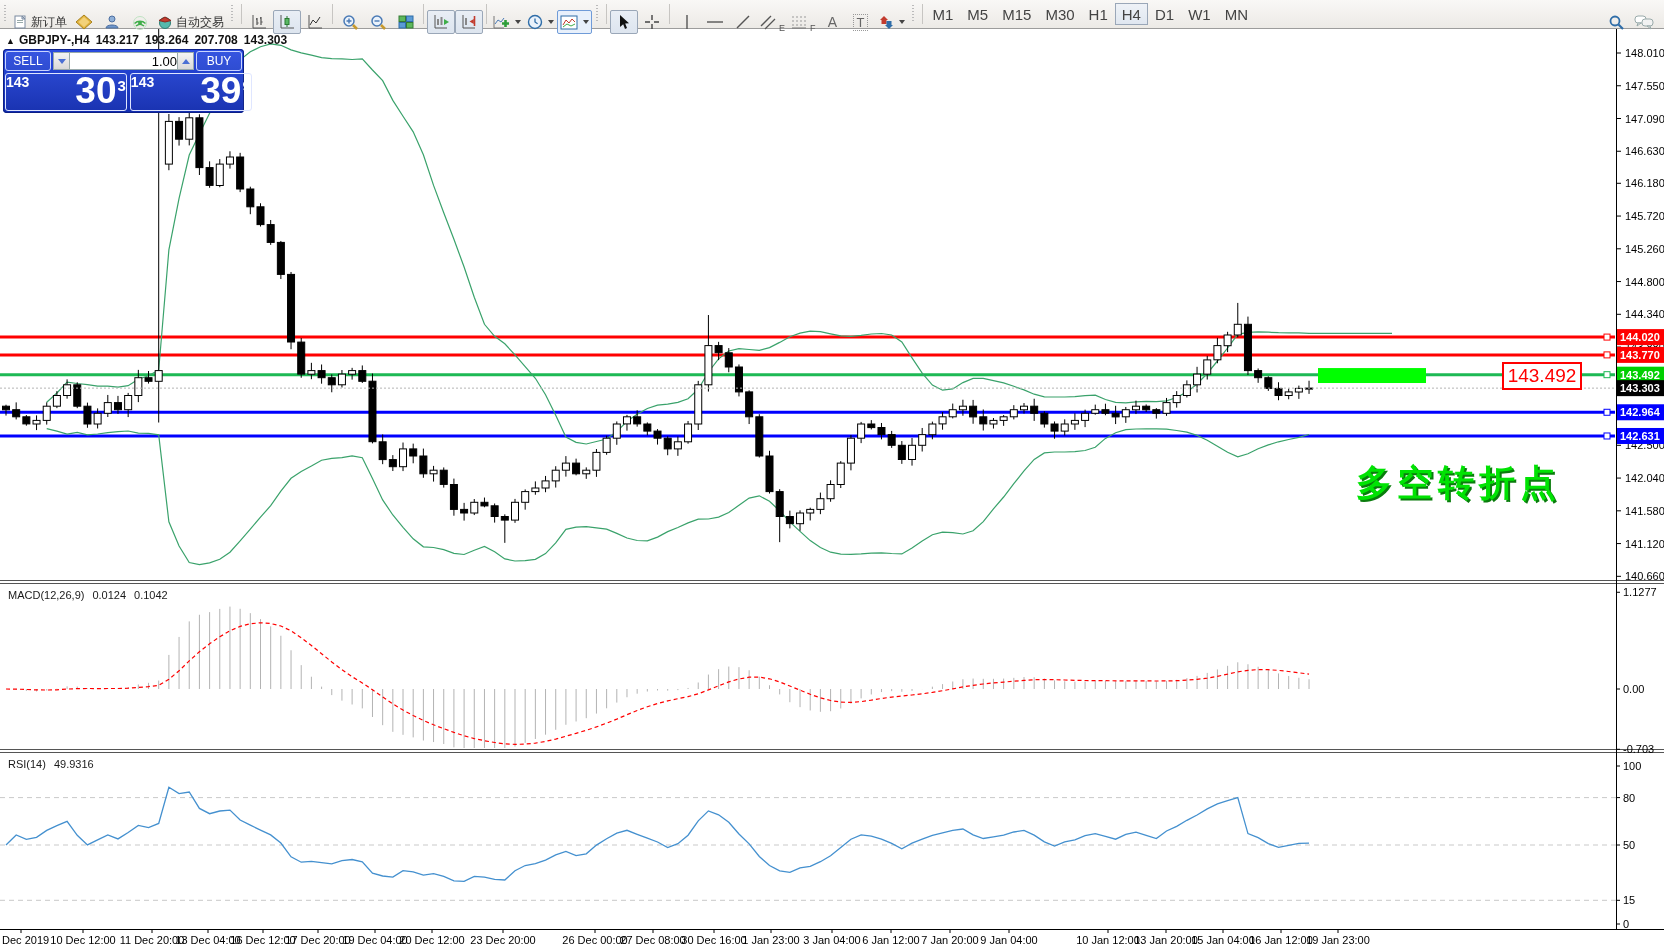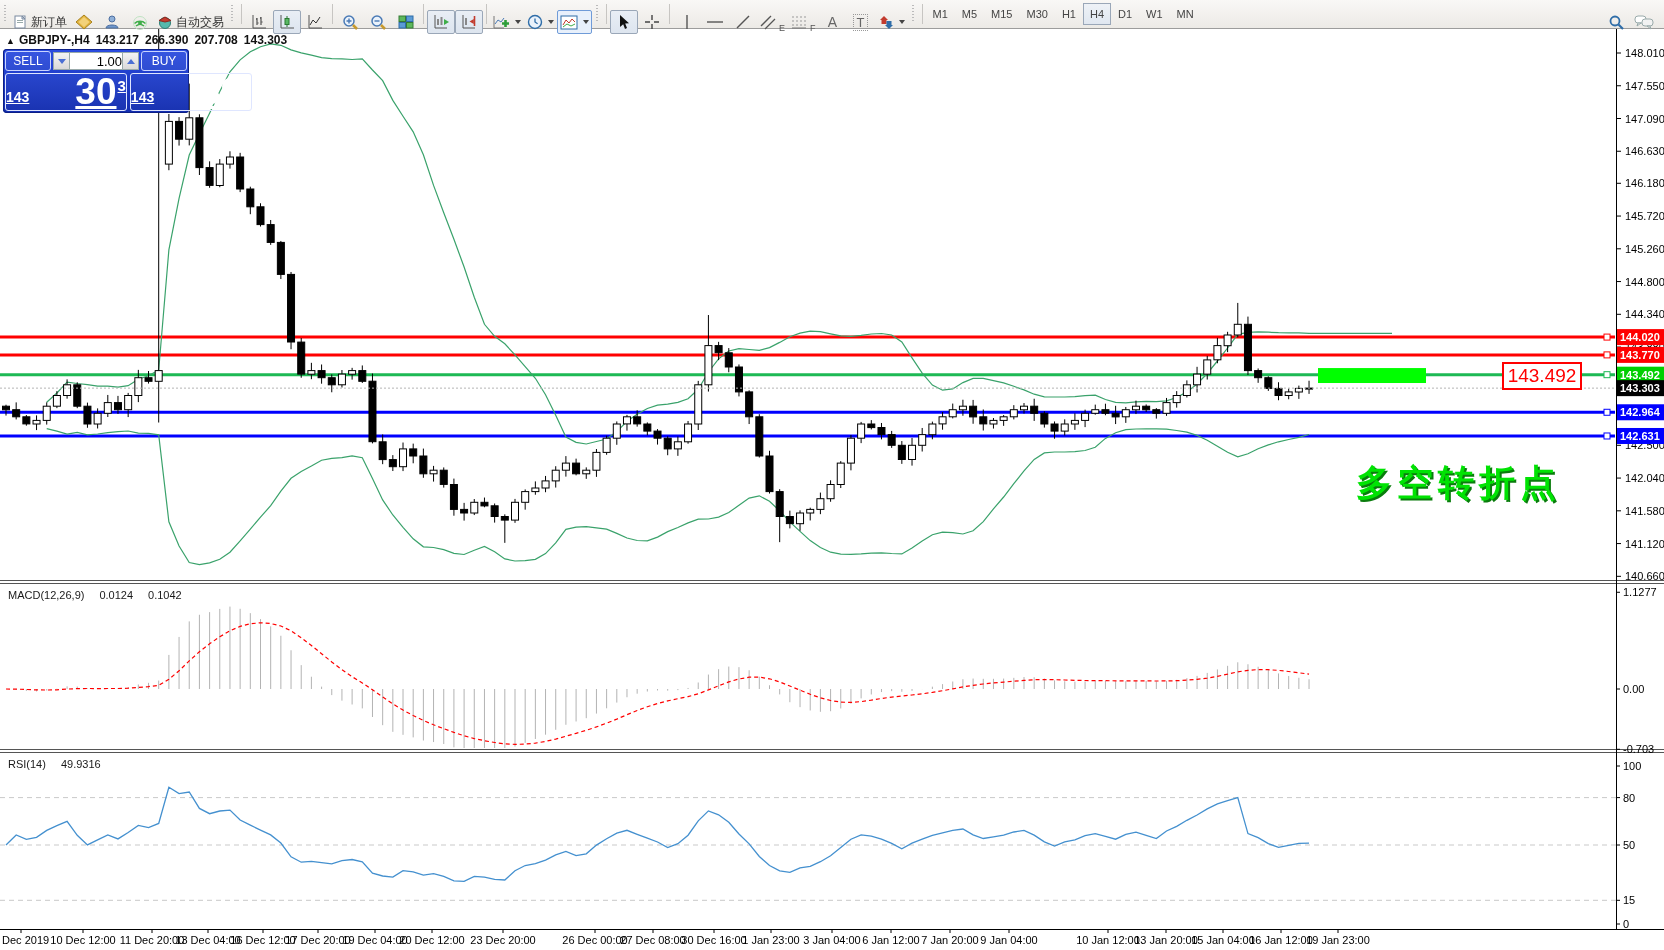--- a/index.html
+++ b/index.html
@@ -12,50 +12,50 @@
     background:repeating-linear-gradient(#bbb 0 1px,transparent 1px 3px);
     background-size:2px 100%;background-repeat:repeat-y;background-position:1px 0;}
   .sep{width:1px;height:20px;background:#c7c5c2;margin:0 3px;}
   .tbtn{height:22px;min-width:22px;padding:0 2px;display:flex;align-items:center;justify-content:center;
     border:1px solid transparent;border-radius:2px;gap:3px;cursor:default;margin-top:16px;}
   .tbtn.active{border:1px solid #9aa7b8;background:linear-gradient(#e9eef5,#dde5ef);}
   .tbtn.hl{border:1px solid #6f9bd8;background:#e8f0fb;}
   .tbtn .lbl{white-space:nowrap;}
   .dd{width:0;height:0;border-left:3px solid transparent;border-right:3px solid transparent;
     border-top:4px solid #444;margin-left:2px;}
-  .tfbtn{height:20px;padding:0 6px;display:flex;align-items:center;border:1px solid transparent;font-size:11px;color:#444;}
+  .tfbtn{height:20px;padding:0 6px;display:flex;align-items:center;border:1px solid transparent;font-size:15px;color:#444;}
   .tfbtn.active{border:1px solid #9aa7b8;background:linear-gradient(#eef2f7,#e0e7f0);}
   .spacer{flex:1;}
   .glyph{font-size:12px;color:#555;}
   
   #chart-svg{position:absolute;left:0;top:0;z-index:1;}
   svg text{font-family:"Liberation Sans","DejaVu Sans",sans-serif;}
   
   .symbol-line{position:absolute;left:6px;top:33px;z-index:10;font-size:12px;font-weight:bold;color:#111;}
   .symbol-line span{margin-right:6px;}
   .symbol-line .caret{font-size:9px;margin-right:4px;}
-  .quote-panel{position:absolute;left:3px;top:49px;width:186px;height:64px;z-index:10;border-radius:4px;
+  .quote-panel{position:absolute;left:3px;top:49px;width:241px;height:64px;z-index:10;border-radius:4px;
     background:linear-gradient(#2b4ce0,#122cae);box-shadow:0 0 0 1px #0c1f86 inset;padding:2px;box-sizing:border-box;}
   .qp-top{display:flex;align-items:center;height:20px;gap:2px;}
   .qp-btn{height:18px;flex:0 0 44px;display:flex;align-items:center;justify-content:center;color:#fff;
     font-size:12px;border:1px solid #c9d4ff;border-radius:3px;background:rgba(255,255,255,.06);}
   .qp-spin{flex:1;display:flex;height:18px;}
   .spin-btn{width:15px;background:linear-gradient(#f4f4f4,#d9d9d9);border:1px solid #9aa;display:flex;align-items:center;justify-content:center;}
   .tri-up{width:0;height:0;border-left:4px solid transparent;border-right:4px solid transparent;border-bottom:5px solid #4a6fd4;}
   .tri-dn{width:0;height:0;border-left:4px solid transparent;border-right:4px solid transparent;border-top:5px solid #4a6fd4;}
   .lot-field{flex:1;background:#fff;border-top:1px solid #9aa;border-bottom:1px solid #9aa;color:#000;
     font-size:13px;display:flex;align-items:center;justify-content:flex-end;padding-right:0;}
   .qp-bottom{display:flex;height:38px;margin-top:2px;gap:3px;}
-  .qp-big{flex:1;border:1px solid #dfe6ff;border-radius:3px;display:flex;align-items:flex-end;justify-content:center;
-    color:#fff;padding-bottom:1px;background:rgba(255,255,255,.03);text-decoration:underline;}
+  .qp-big{flex:1;border:1px solid #dfe6ff;border-radius:3px;display:flex;justify-content:center;
+    color:#fff;padding-bottom:1px;background:rgba(255,255,255,.03);}
   .qp-big .pref{font-size:14px;font-weight:bold;margin:0 2px 4px 0;}
   .qp-big .big{font-size:37px;font-weight:600;line-height:34px;margin-left:44px;}
   .qp-big .sup{font-size:15px;font-weight:600;margin:1px 0 0 1px;align-self:flex-start;padding-top:2px;}
   .pane-label{position:absolute;z-index:10;font-size:11px;color:#1a1a1a;}
-  .pane-label span{margin-right:15px;}
+  .pane-label span{margin-right:8px;}
   .price-tag{position:absolute;left:1502px;top:362px;width:76px;height:24px;z-index:10;background:#fff;
     border:2px solid #ff0000;color:#ff0000;font-size:19px;display:flex;align-items:center;justify-content:center;}
   .cn-note{position:absolute;left:1356px;top:459px;z-index:10;font-size:36px;font-weight:bold;color:#00e303;
     letter-spacing:5px;text-shadow:2px 2px 0 #0a7c0d;white-space:nowrap;}
   .icon-svg{display:block;}
 </style>
 </head>
 <body>
 
 <div class="toolbar">
@@ -827,21 +827,21 @@
       <line x1="1223" y1="929" x2="1223" y2="933" stroke="#000" stroke-width="1"></line>
       <text x="1223" y="944" fill="#000" font-size="11" text-anchor="middle">15 Jan 04:00</text>
       <line x1="1281" y1="929" x2="1281" y2="933" stroke="#000" stroke-width="1"></line>
       <text x="1281" y="944" fill="#000" font-size="11" text-anchor="middle">16 Jan 12:00</text>
       <line x1="1338" y1="929" x2="1338" y2="933" stroke="#000" stroke-width="1"></line>
       <text x="1338" y="944" fill="#000" font-size="11" text-anchor="middle">19 Jan 23:00</text>
     </g>
   </svg>
 
 <div class="symbol-line">
-  <span class="caret">▲</span><span>GBPJPY-,H4</span><span>143.217</span><span>266.390</span><span>207.708</span><span>143.303</span>
+  <span class="caret">▲</span><span>GBPJPY-,H4</span><span>143.217</span><span>193.264</span><span>207.708</span><span>143.303</span>
 </div>
 
 <div class="quote-panel">
   <div class="qp-top">
     <div class="qp-btn">SELL</div>
     <div class="qp-spin">
       <div class="spin-btn">
           <span class="tri-dn"></span>
         </div>
       <div class="lot-field">1.00</div>

